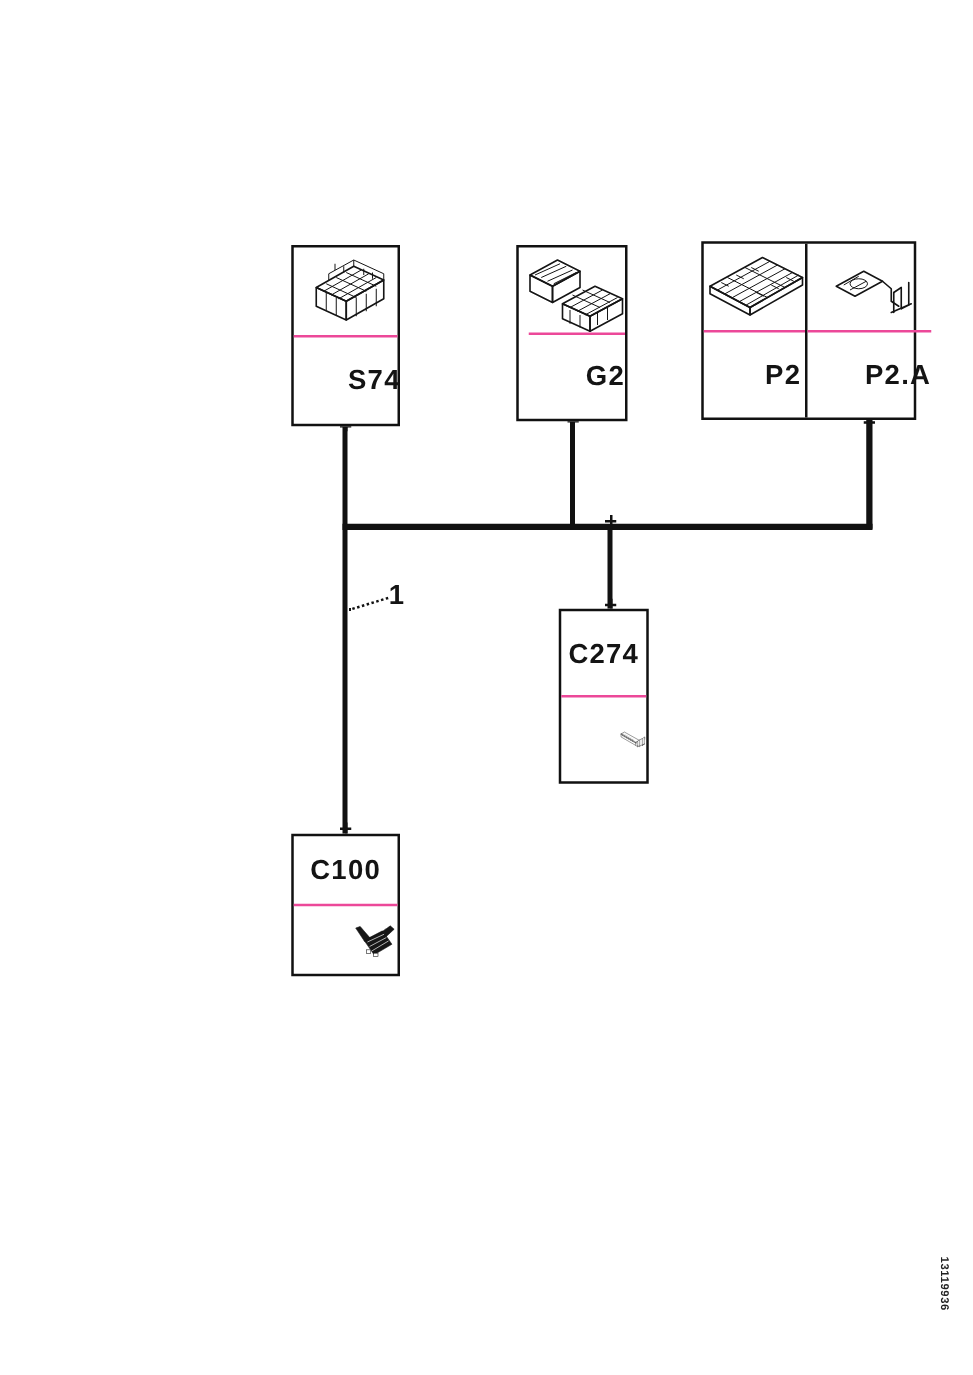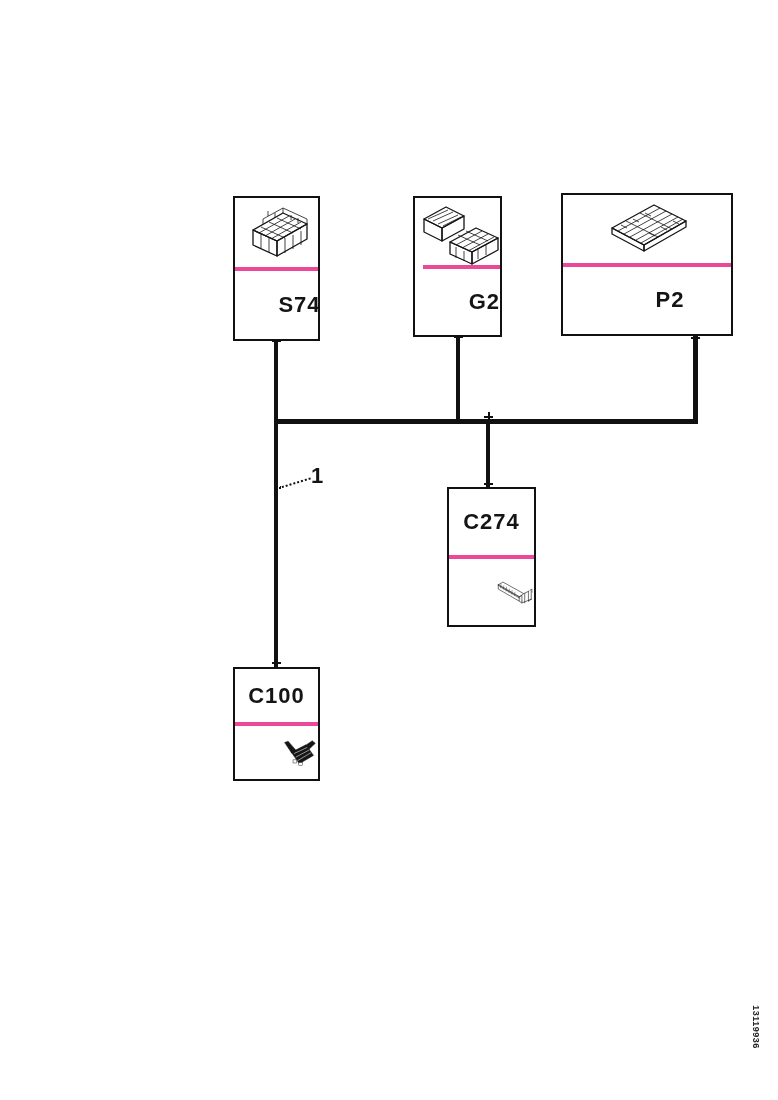--- a/index.html
+++ b/index.html
@@ -10,21 +10,21 @@
   }
   .node {
     position:absolute; border:2px solid #111; background:#fff; box-sizing:border-box;
     display:flex; flex-direction:column;
   }
   .cell { box-sizing:border-box; display:flex; align-items:center; justify-content:center; }
   .imgcell { flex:1; overflow:hidden; }
   .labelcell {
     flex:1; font-size:22px; font-weight:700; letter-spacing:1px; color:#141414;
   }
-  .hdiv { border-top:4px solid #ec4899;padding-left:46px; }
+  .hdiv { border-top:2px solid #ec4899;padding-left:46px; }
   .vdiv { border-left:2px solid #111; }
   .grid2 { display:flex; flex-direction:row; }
   .col { display:flex; flex-direction:column; flex:1; }
   .wire { position:absolute; background:#111; }
   .tick { position:absolute; width:9px; height:9px; }
   .tick::before {
     content:""; position:absolute; left:3.5px; top:0; width:2px; height:9px; background:#111;
   }
   .tick::after {
     content:""; position:absolute; left:0; top:3.5px; width:9px; height:2px; background:#111;
@@ -108,23 +108,36 @@
           <polygon class="ln" points="5,33 47,10 79,26 37,50"></polygon>
           <polygon class="ln" points="5,33 5,39 37,56 37,50"></polygon>
           <polygon class="ln" points="37,50 37,56 79,32 79,26"></polygon>
           <path class="lnthin" d="M11,36 L53,13 M17,39 L59,16 M23,42 L65,19 M29,45 L71,22 M34,48 L76,24"></path>
           <path class="lnthin" d="M19,26 L51,42 M33,18 L65,34"></path>
           <path class="lnthin" d="M14,30 L20,33 M26,24 L32,27 M38,18 L44,21 M42,38 L48,41 M54,32 L60,35 M66,26 L72,29"></path>
         </svg>
       </div>
       <div class="hdiv cell labelcell">P2</div>
     </div>
+    <div class="col vdiv">
+      <div class="cell imgcell">
+        <svg width="84" height="67" viewBox="0 0 84 67">
+          <polygon class="ln" points="16,33 38,21 53,29 31,41"></polygon>
+          <ellipse class="lnthin" cx="34" cy="31" rx="7" ry="4"></ellipse>
+          <path class="ln" d="M53,29 L60,35 L60,45 L66,49"></path>
+          <path class="ln" d="M62,38 L62,54 M68,34 L68,51 M74,30 L74,48"></path>
+          <path class="ln" d="M60,54 L76,47 M62,38 L68,34 M68,51 L74,48"></path>
+          <path class="lnthin" d="M22,32 L34,25 M27,36 L40,29"></path>
+        </svg>
+      </div>
+      <div class="hdiv cell labelcell">P2.A</div>
+    </div>
   </div>
 
-  <div class="node" style="left:447px; top:487px; width:89px; height:140px;">
+  <div class="node" style="left:447px; top:487px; width:72px; height:140px;">
     <div class="cell labelcell">C274</div>
     <div class="hdiv cell imgcell">
       <svg width="84" height="67" viewBox="0 0 84 67">
         <polygon class="ln" points="7,17 17,11 62,36 52,43"></polygon>
         <polygon class="ln" points="7,17 7,26 52,52 52,43"></polygon>
         <path class="lnthin" d="M13,15 L12,24 M19,18 L18,27 M25,21 L24,31 M31,25 L30,34 M37,28 L36,38 M43,32 L42,41"></path>
         <path class="lnthin" d="M10,21 L55,47"></path>
         <path class="ln" d="M52,43 L58,40 L58,52 M52,52 L58,56 L58,52"></path>
         <path class="ln" d="M64,35 L64,56 M72,31 L72,52 M78,27 L78,48"></path>
         <path class="ln" d="M58,56 L78,48 M64,35 L72,31 M72,52 L78,48"></path>

